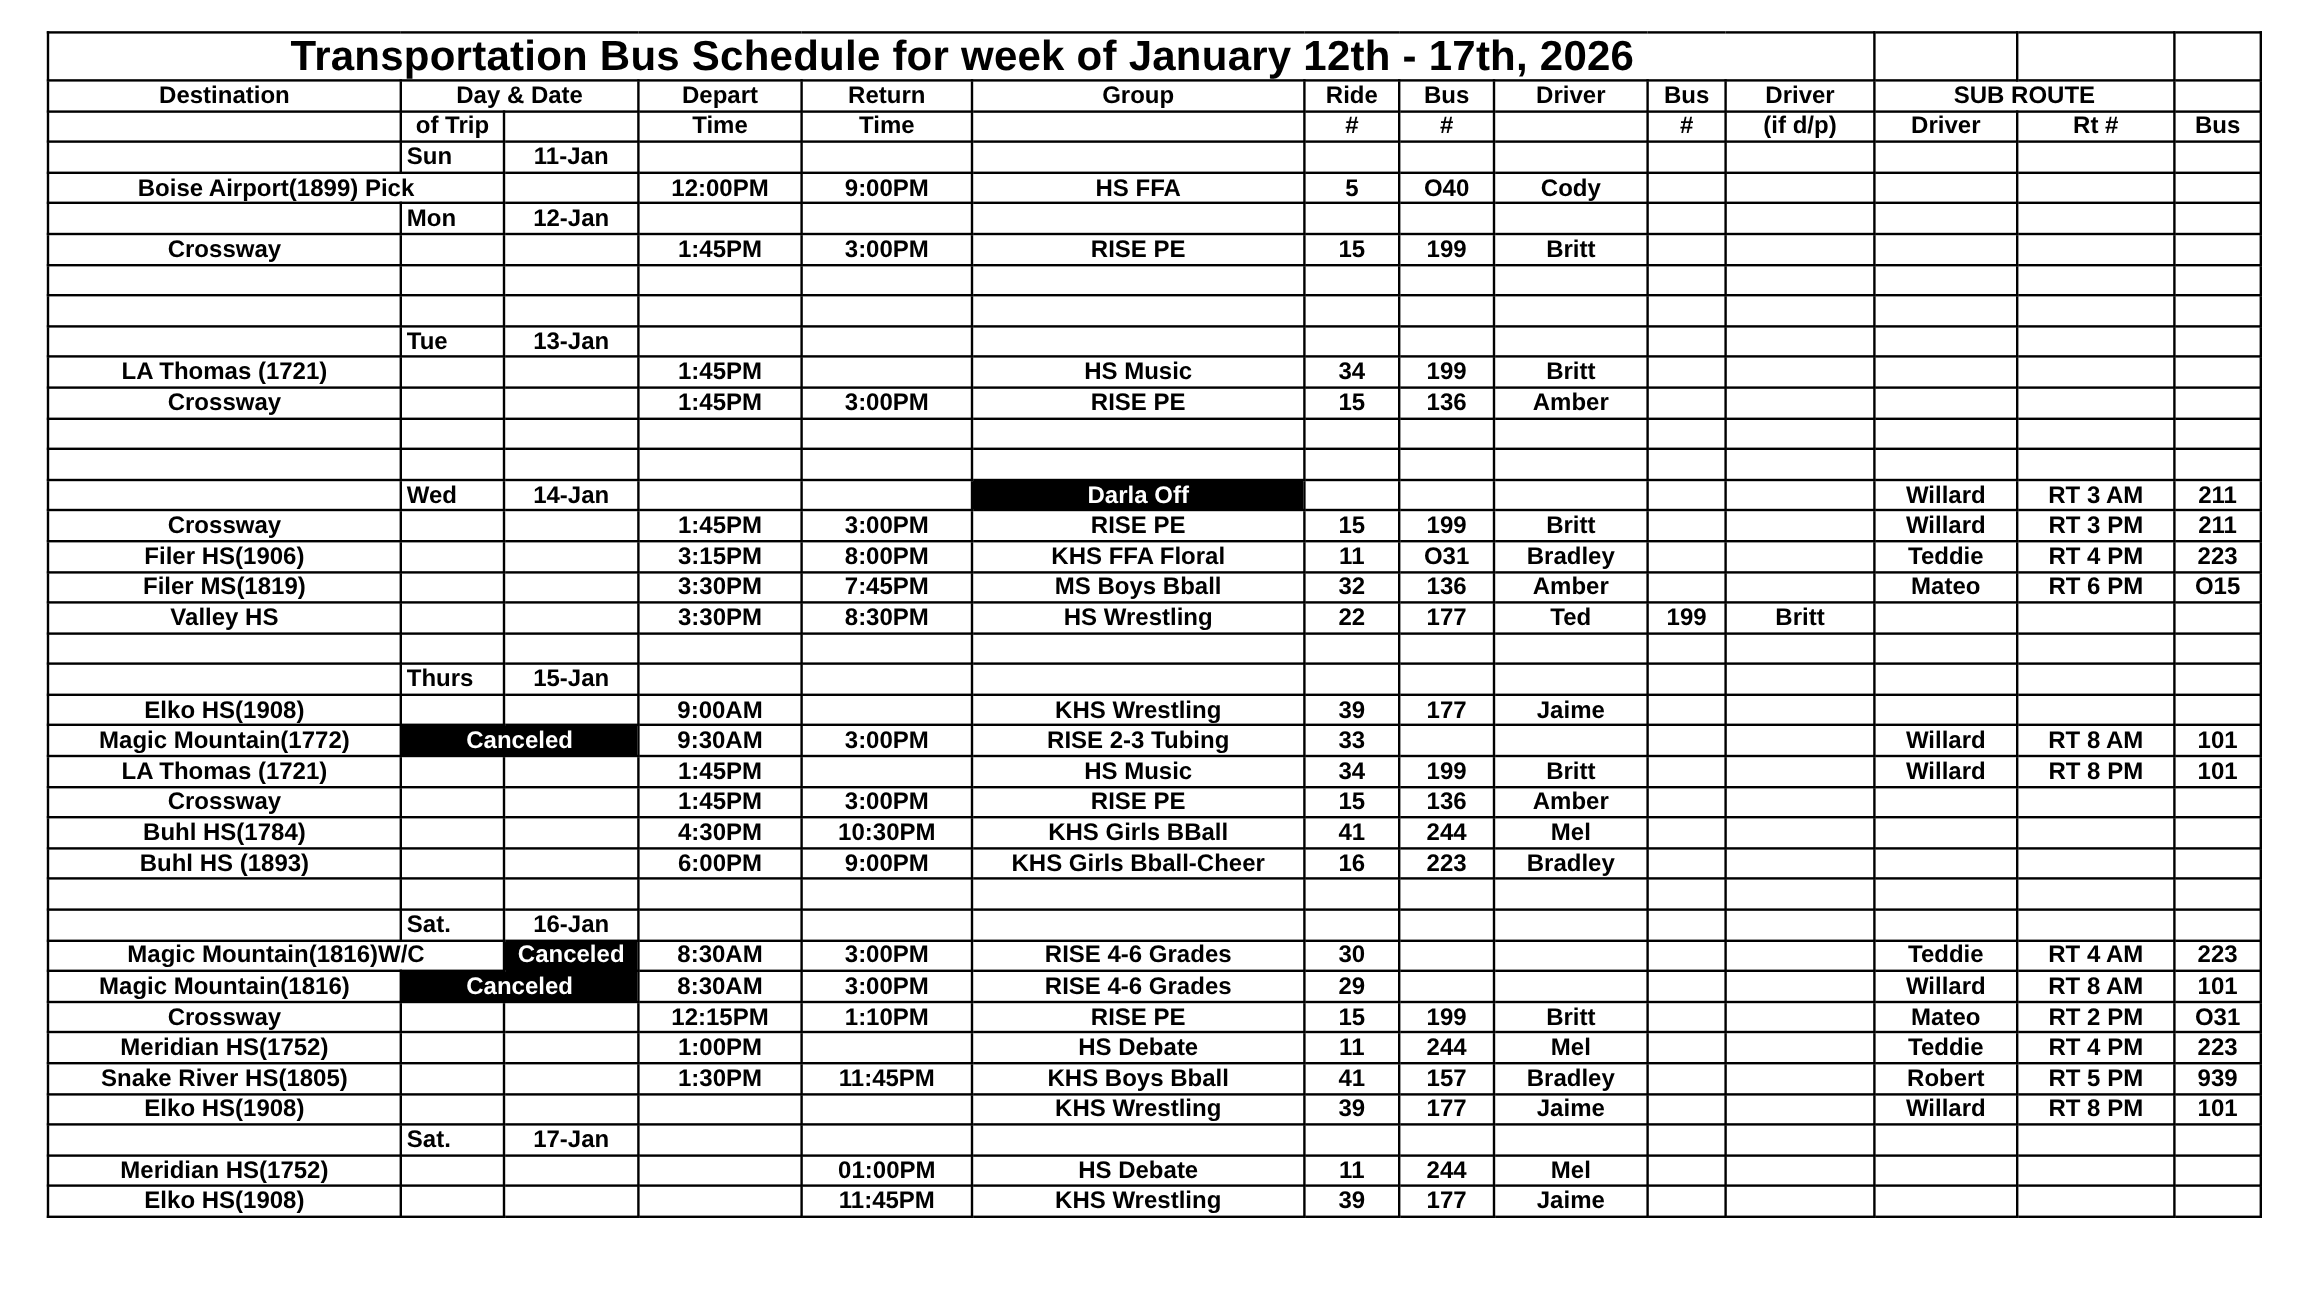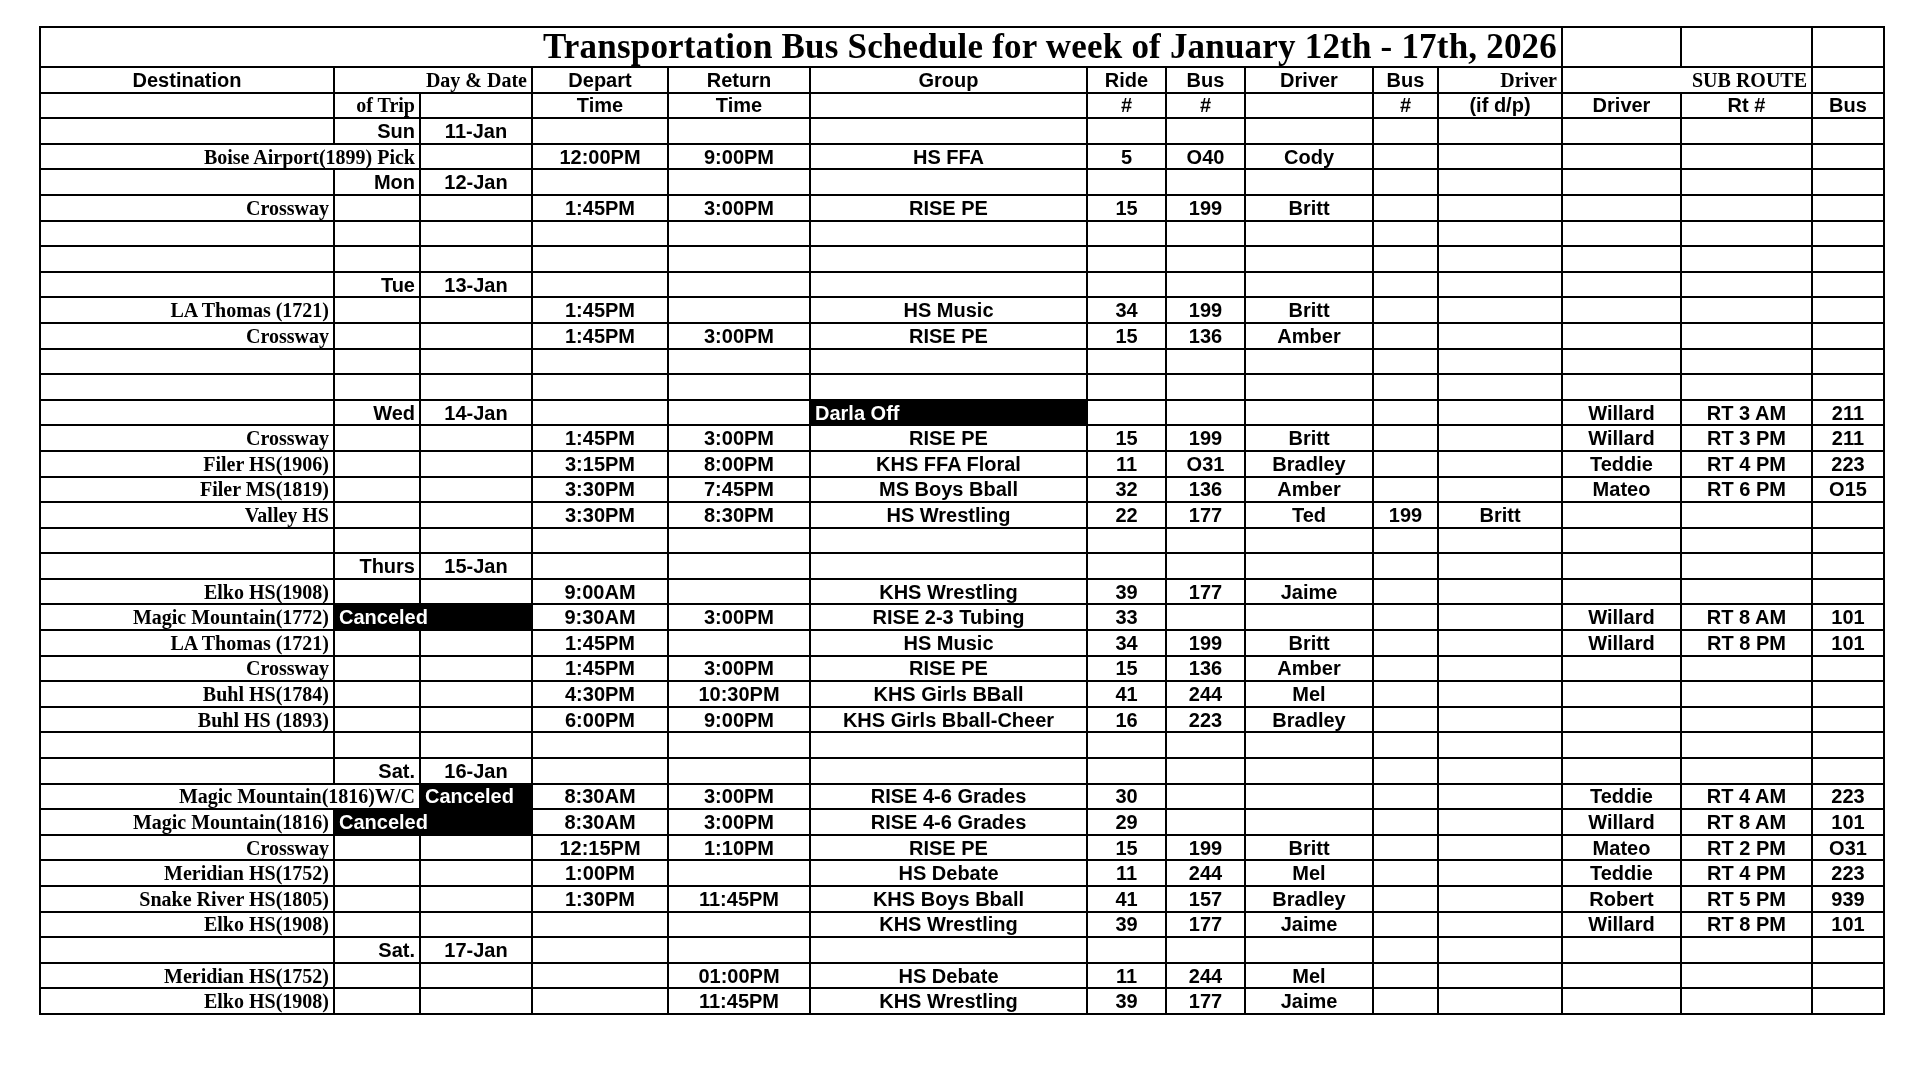--- a/index.html
+++ b/index.html
@@ -4,24 +4,24 @@
 <style>
   html, body { margin:0; padding:0; background:#ffffff; }
   body { width:1920px; height:1080px; position:relative; overflow:hidden;
          font-family:"Liberation Sans", "DejaVu Sans", sans-serif; }
   #sheet { position:absolute; left:39px; top:26px; border-collapse:collapse; table-layout:fixed; }
   #sheet td { border:2px solid #000; padding:0 4px; height:23.6px; font-weight:bold;
               font-size:20px; line-height:22px; white-space:nowrap; overflow:hidden; color:#000; }
   #sheet tr.title td { height:38px; }
   #sheet td.title-cell { font-size:35px; line-height:38px; letter-spacing:0.2px; padding-left:6px; }
   .c { text-align:center; }
-  .r { text-align:right; }
-  .l { text-align:right;font-family:Liberation Serif, serif; }
+  .r { }
+  .l { text-align:center; }
   tr.red td { color:#e0101a; }
-  td.black { background:#000; color:#fff !important; text-align:left; }
+  td.black { background:#000; color:#fff !important; text-align:center; }
   td.hdr { font-size:19px;margin-left:44px; }
   td.narrow { font-size:18px; }
 </style>
 </head>
 <body>
 
 <table id="sheet">
   <colgroup>
     <col style="width:294px">
       <col style="width:86px">

